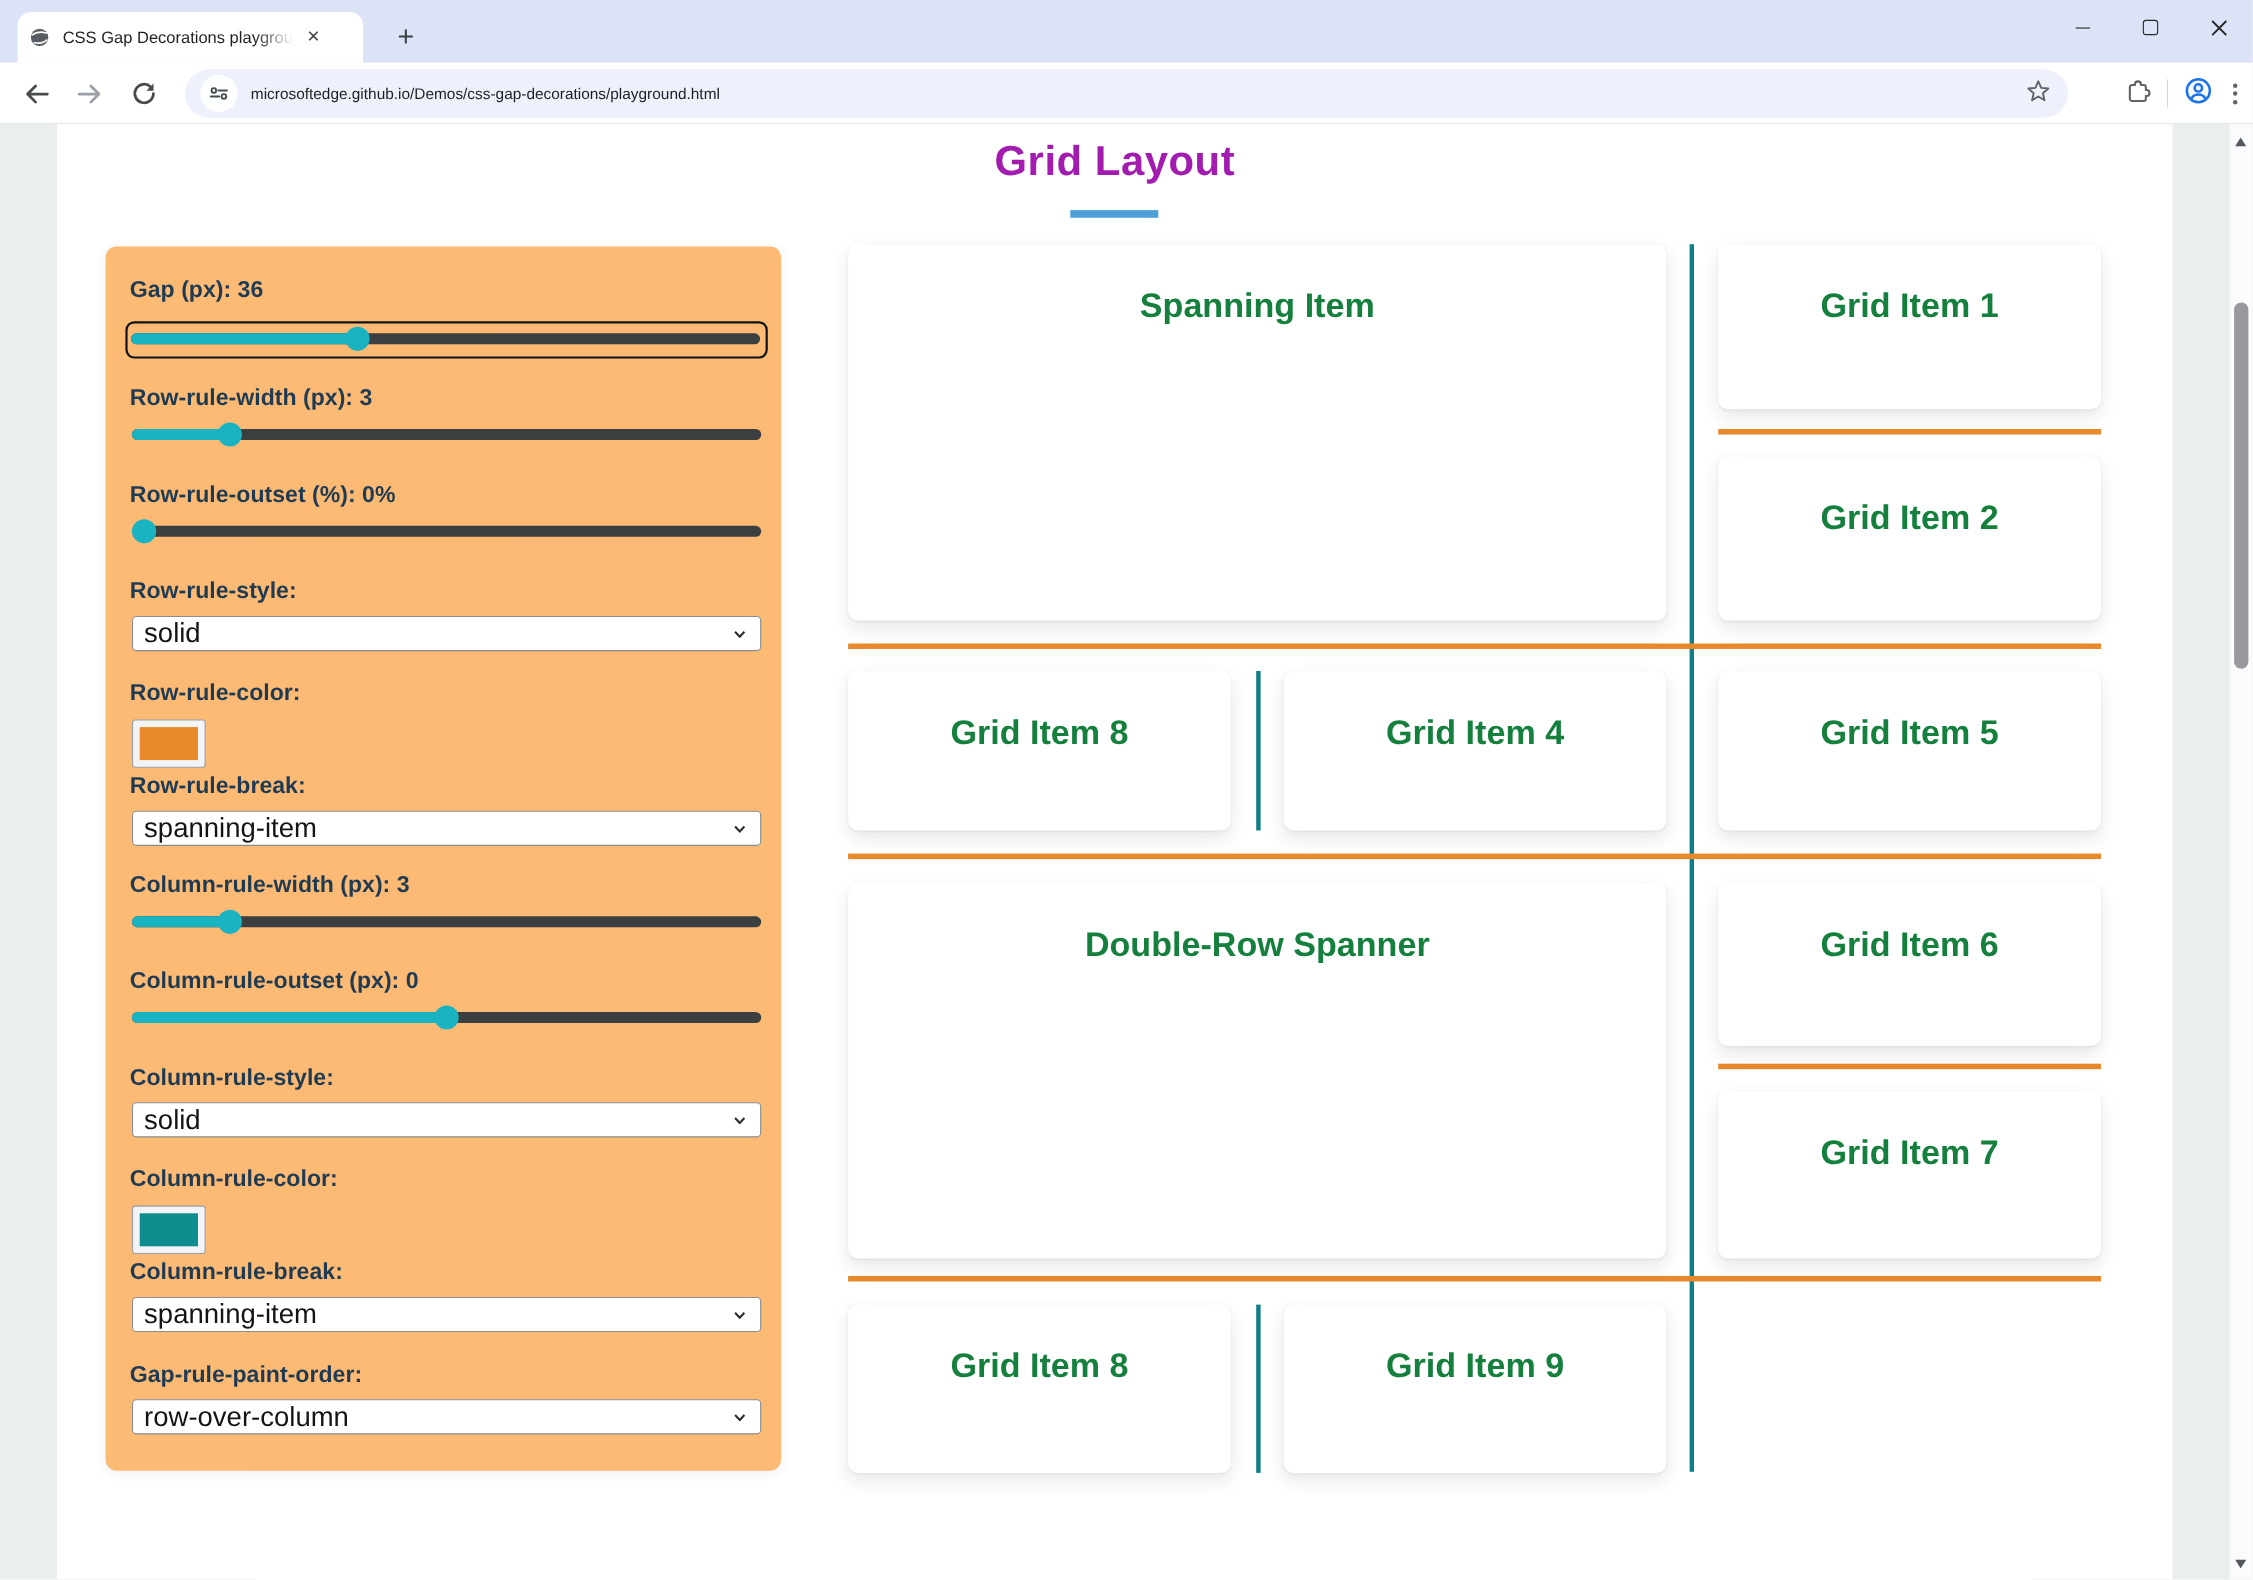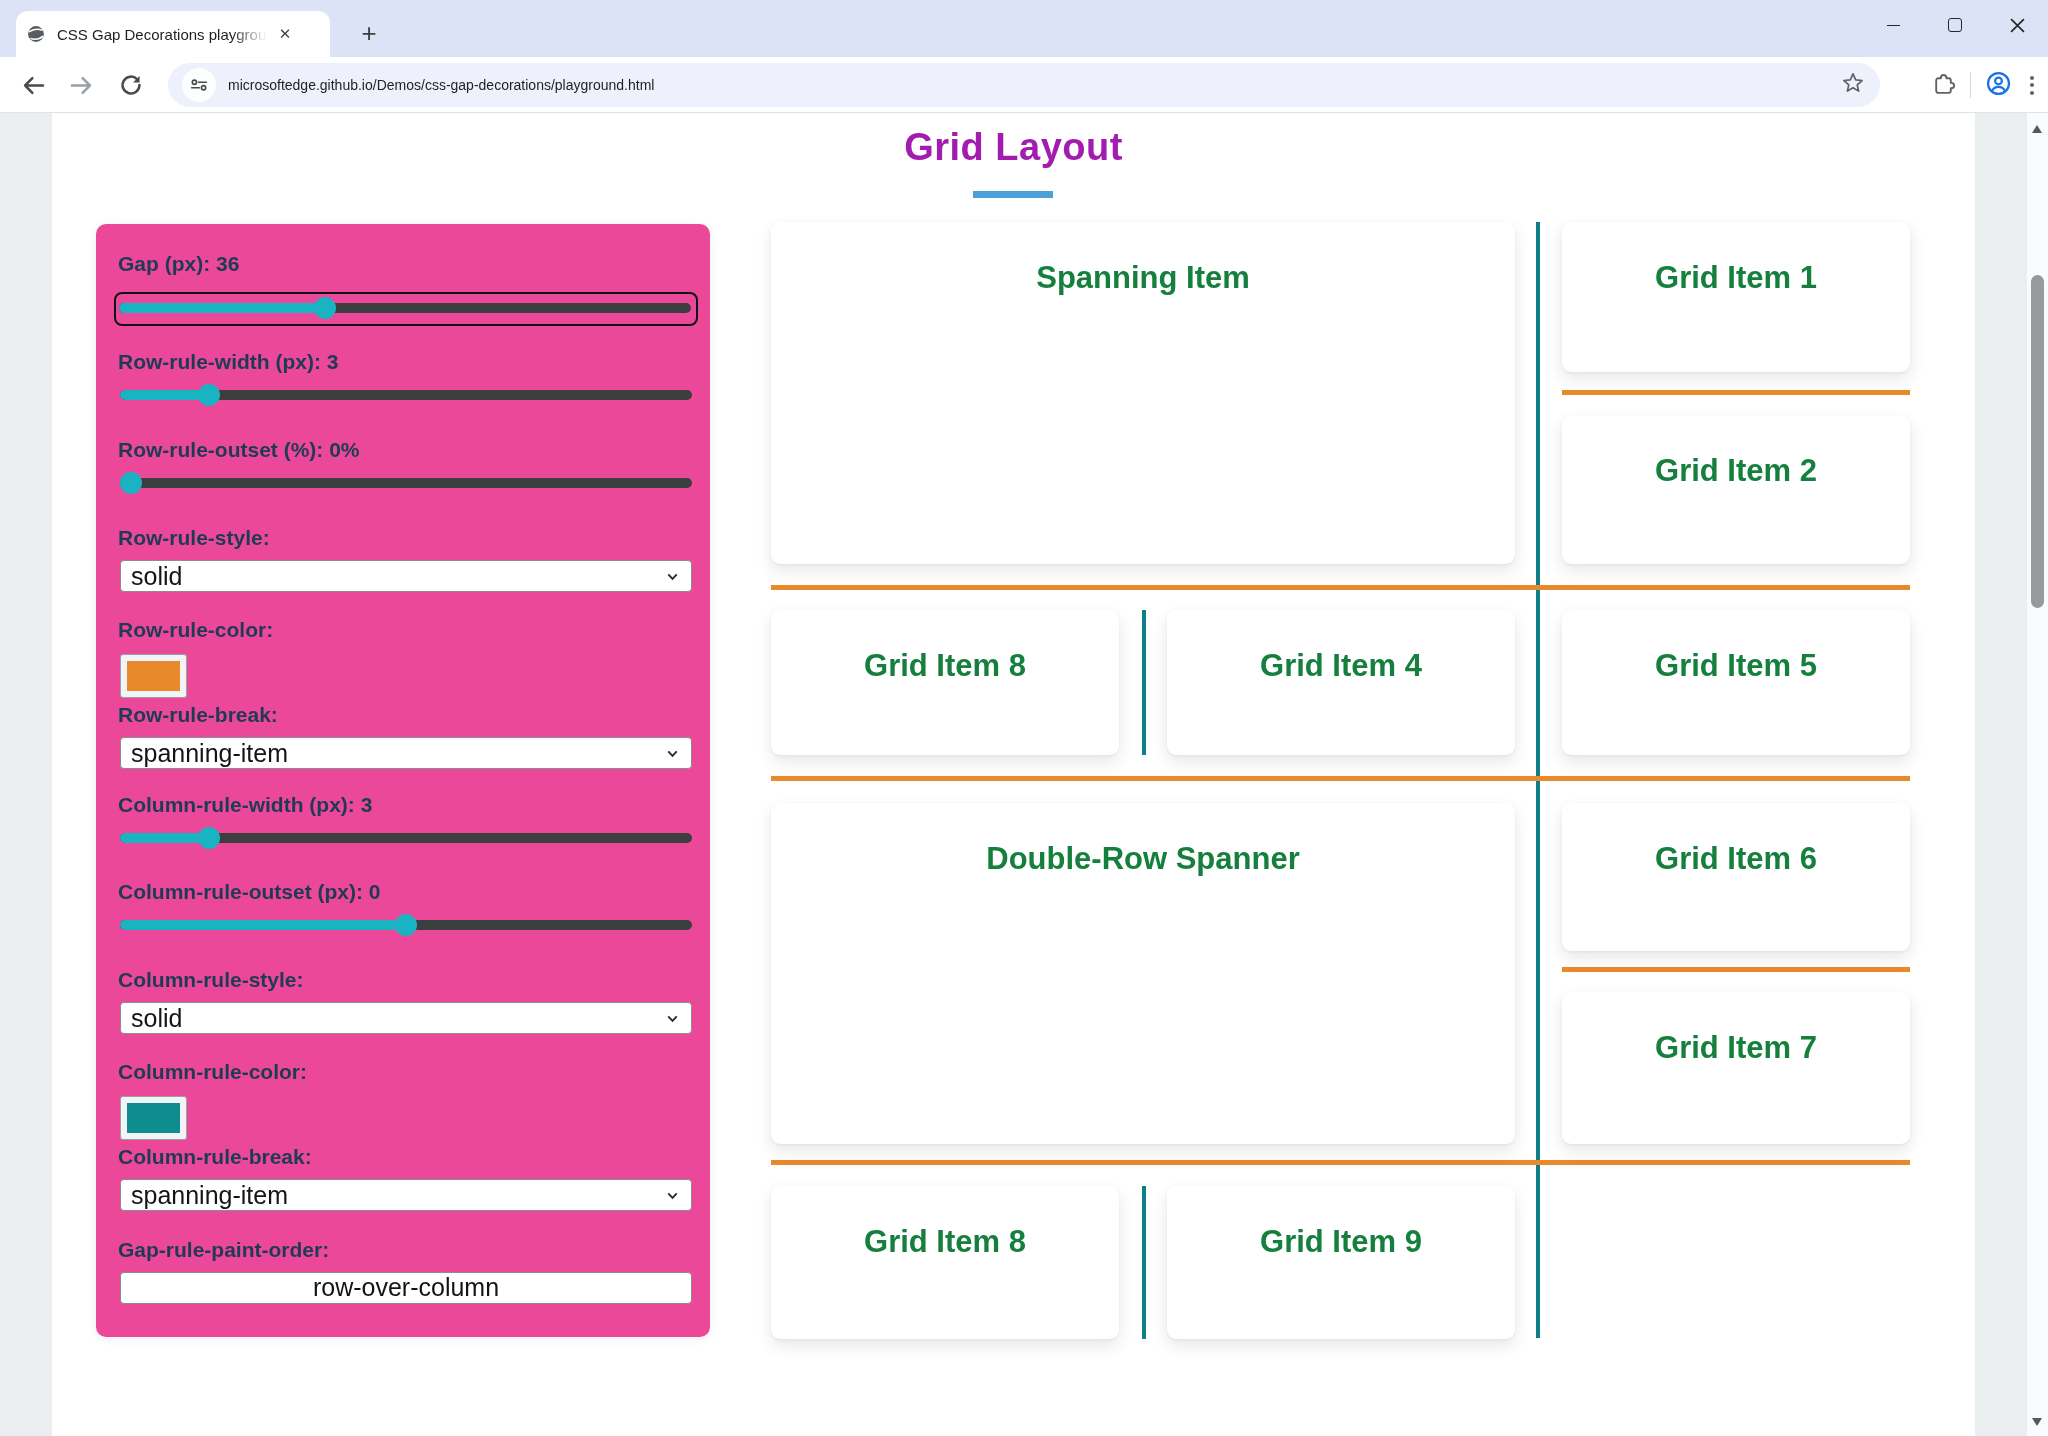--- a/index.html
+++ b/index.html
@@ -37,21 +37,21 @@
   .dots{display:flex;flex-direction:column;gap:3.5px;padding:4px;}
   .dots i{width:4px;height:4px;border-radius:50%;background:#5f6368;}
 
   
   .content-bg{position:absolute;left:52px;top:113px;width:1923px;height:1323px;background:#ffffff;}
   .page-title{position:absolute;left:52px;top:126px;width:1923px;text-align:center;
        font-size:38px;font-weight:700;color:#a21caf;letter-spacing:.5px;}
   .title-underline{position:absolute;left:973px;top:191px;width:80px;height:7px;background:#4d9fd8;}
 
   
-  .panel{position:absolute;left:96px;top:224px;width:614px;height:1113px;background:#ec4899;
+  .panel{position:absolute;left:96px;top:224px;width:614px;height:1113px;background:#fdba74;
        border-radius:10px;box-shadow:0 2px 10px rgba(40,50,60,.08);}
   .lbl{position:absolute;left:22px;font-size:21px;font-weight:700;color:#1f3b53;white-space:nowrap;}
   .slider{position:absolute;left:24px;width:572px;height:22px;}
   .track{position:absolute;left:0;top:6px;width:572px;height:10px;background:#3b3f40;border-radius:6px;}
   .fill{position:absolute;left:0;top:6px;height:10px;background:#19b3c2;border-radius:6px 0 0 6px;}
   .thumb{position:absolute;top:0;width:22px;height:22px;border-radius:50%;background:#19b3c2;}
   .focus-ring{position:absolute;left:18px;width:584px;height:34px;border:2.5px solid #0f1314;
        border-radius:8px;box-sizing:border-box;}
   .focus-ring .slider{left:3px;top:3px;}
   .selectbox{position:absolute;left:24px;width:572px;height:32px;background:#ffffff;
@@ -245,21 +245,21 @@
 
     <div class="lbl" style="top:921px;">Column-rule-break:</div>
     <div class="selectbox" style="top:955px;">
       <span>spanning-item</span>
       <svg width="17" height="17" viewBox="0 0 16 16">
           <path d="M4 6 L8 10.2 L12 6" fill="none" stroke="#2c2c2c" stroke-width="1.8"></path>
         </svg>
     </div>
 
     <div class="lbl" style="top:1014px;">Gap-rule-paint-order:</div>
-    <div class="selectbox" style="top:1048px;flex-direction:column;">
+    <div class="selectbox" style="top:1048px;">
       <span>row-over-column</span>
       <svg width="17" height="17" viewBox="0 0 16 16">
           <path d="M4 6 L8 10.2 L12 6" fill="none" stroke="#2c2c2c" stroke-width="1.8"></path>
         </svg>
     </div>
   </div>
 
   <div class="vrule" style="left:1536px;top:222px;height:1116px;"></div>
   <div class="vrule" style="left:1142px;top:610px;height:145px;"></div>
   <div class="vrule" style="left:1142px;top:1186px;height:153px;"></div>

